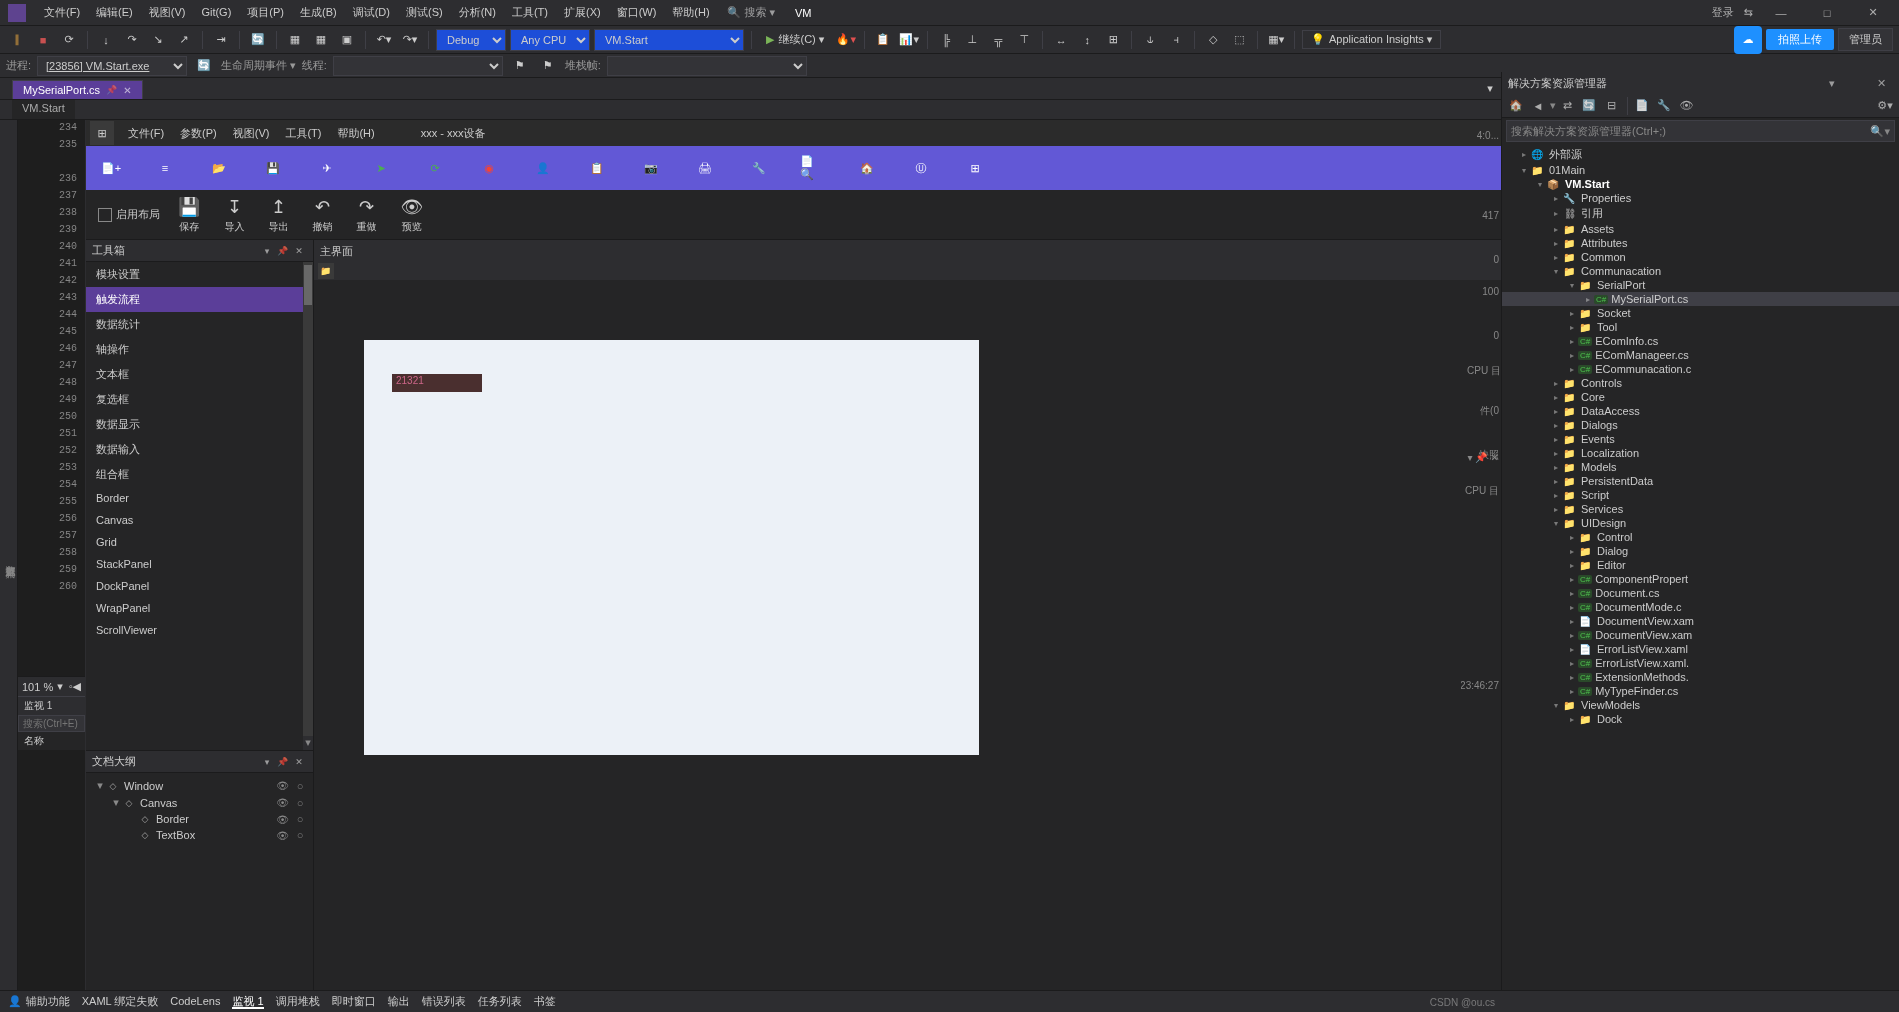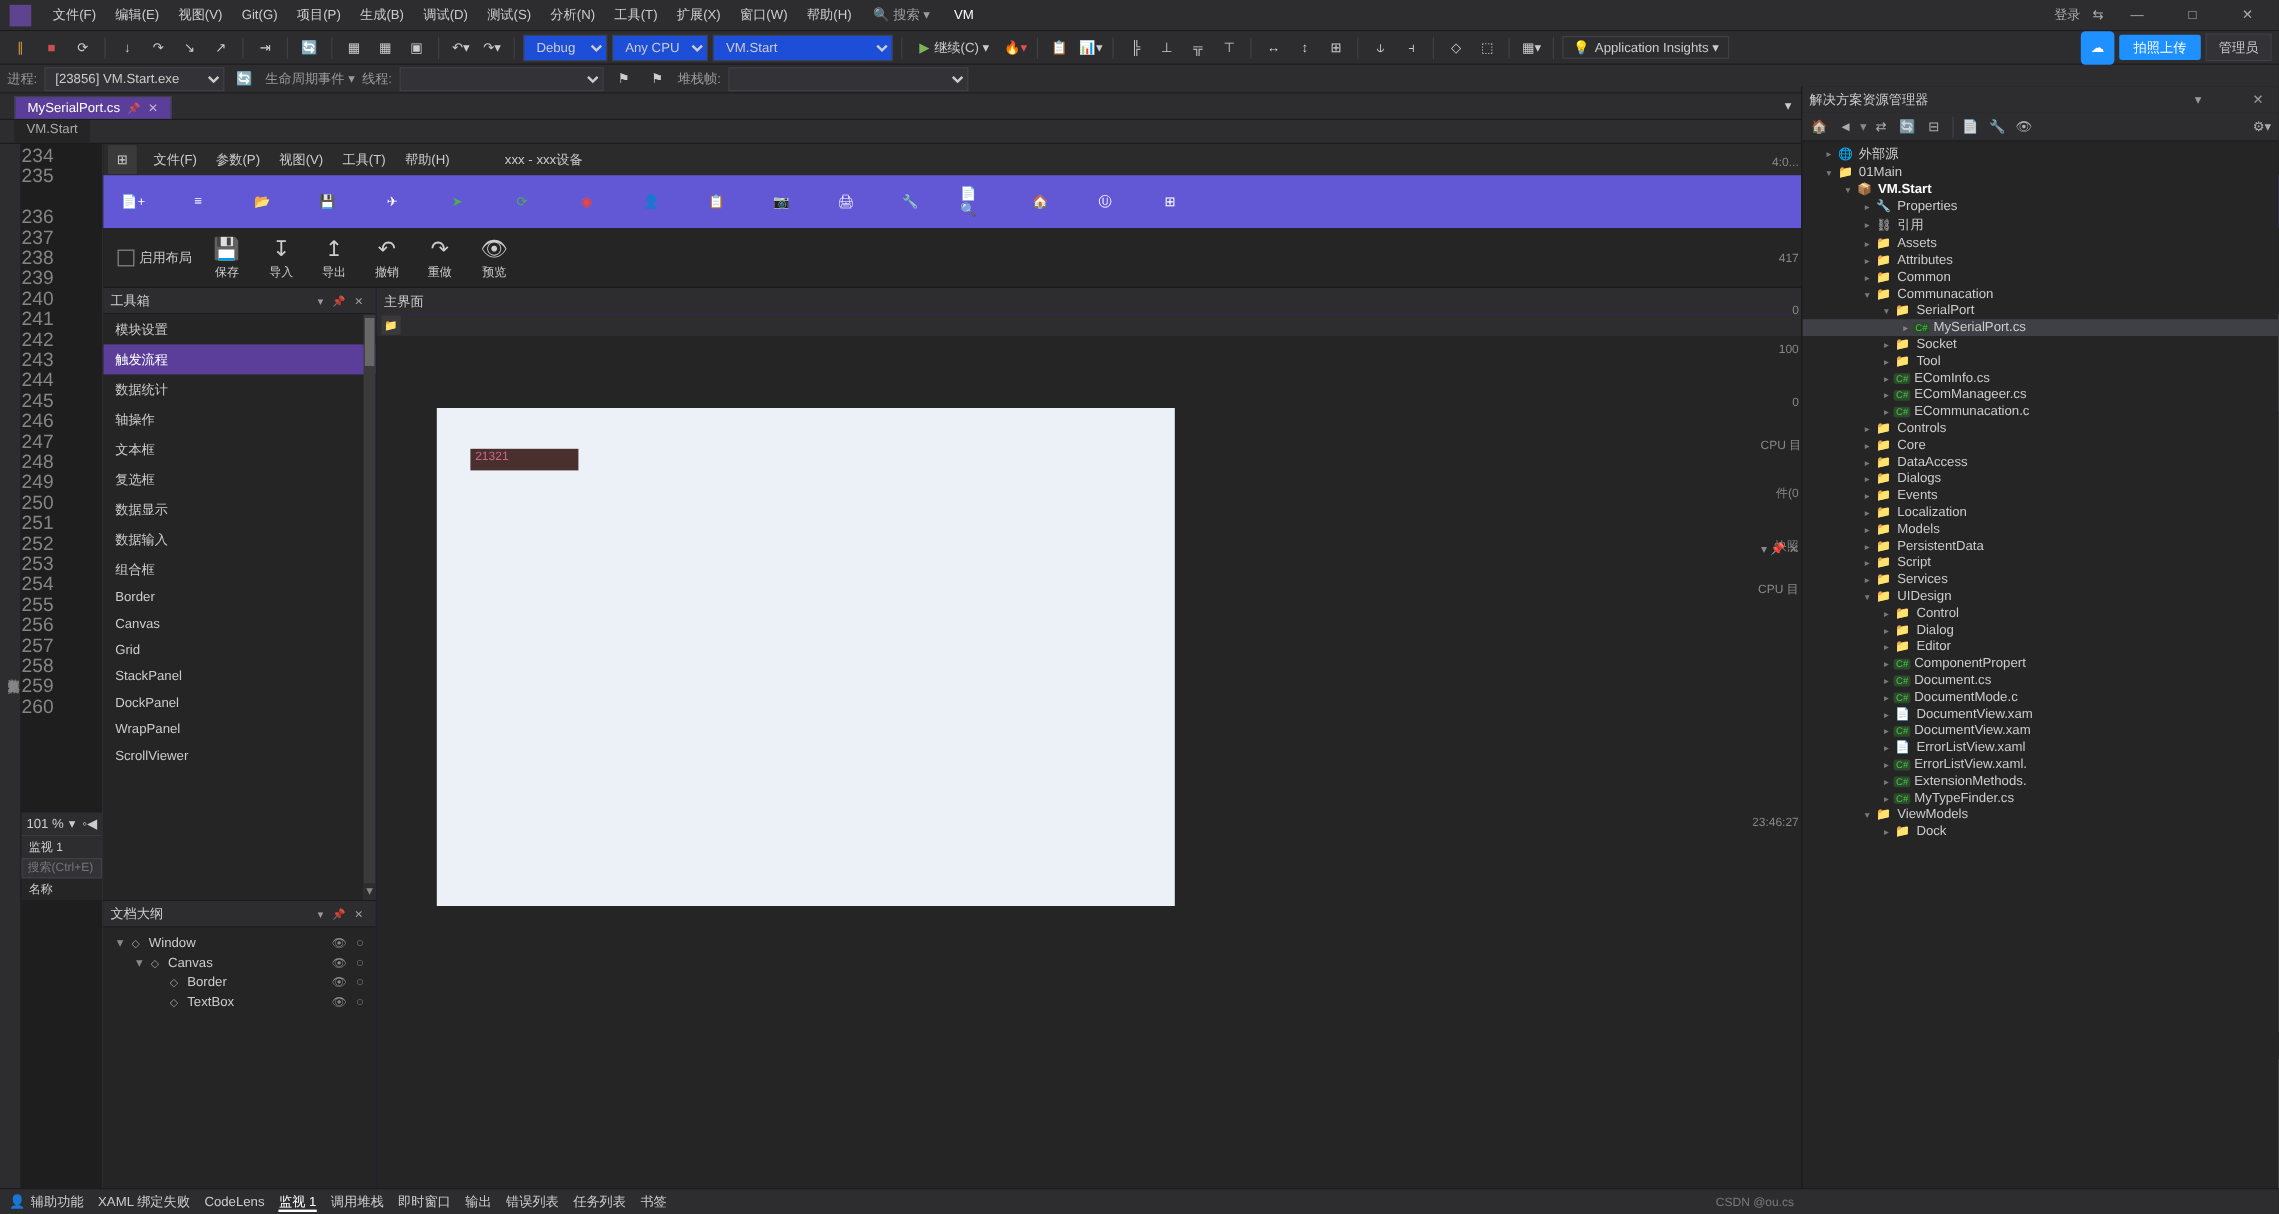--- a/index.html
+++ b/index.html
@@ -22,37 +22,37 @@
 .continue-btn { display: flex; align-items: center; background: #2d2d30; border: 1px solid #2d2d30; padding: 0 6px; height: 22px; cursor: pointer; color: #ccc; }
 .continue-btn .tri { color: #7bb558; margin-right: 4px; }
 .ai-btn { background: #2d2d30; border: 1px solid #3f3f46; padding: 2px 8px; cursor: pointer; display: flex; align-items: center; gap: 4px; }
 .upload-btn { background: #1e90ff; color: #fff; padding: 3px 12px; cursor: pointer; border-radius: 2px; }
 .admin-btn { background: #333337; color: #ccc; padding: 3px 10px; cursor: pointer; border: 1px solid #3f3f46; }
 .cloud-btn { width: 28px; height: 28px; background: #1e90ff; border-radius: 4px; display: inline-flex; align-items: center; justify-content: center; color: #fff; }
 
 
 .procbar { height: 24px; background: #2d2d30; display: flex; align-items: center; padding: 0 6px; gap: 6px; border-bottom: 1px solid #1b1b1c; }
 .procbar .lbl { color: #999; }
-.procbar select, .procbar input { background: #333337; border: 1px solid #3f3f46; color: #ccc; height: 20px; padding: 0 4px; }
+.procbar select, .procbar input { background: #333337; border: 1px solid #3f3f46; color: #ccc; height: 20px; padding: 0 4px; text-decoration: underline; }
 
 
 .tabrow { height: 22px; background: #2d2d30; display: flex; align-items: flex-end; border-bottom: 1px solid #1b1b1c; padding-left: 12px; }
 .tabrow .tab { background: #1e1e1e; padding: 3px 10px; border-top: 1px solid #3f3f46; border-left: 1px solid #3f3f46; border-right: 1px solid #3f3f46; display: flex; align-items: center; gap: 6px; cursor: pointer; }
 .tabrow .tab.active { background: #5b3e99; color: #fff; }
 .tabrow .tab .pin { opacity: .6; font-size: 9px; }
 .tabrow .tab .x { opacity: .6; font-size: 10px; }
 .subtabrow { height: 20px; background: #2d2d30; display: flex; padding-left: 12px; border-bottom: 1px solid #1b1b1c; }
 .subtabrow .tab { background: #252526; padding: 2px 10px; color: #aaa; cursor: pointer; }
 
 
 .main-area { position: absolute; top: 120px; left: 0; right: 0; bottom: 22px; display: flex; }
 .left-gutter { width: 18px; background: #2d2d30; writing-mode: vertical-rl; text-align: center; color: #888; font-size: 10px; padding-top: 8px; border-right: 1px solid #1b1b1c; }
 
 .code-col { width: 68px; background: #1e1e1e; display: flex; flex-direction: column; border-right: 1px solid #2d2d30; }
-.code-col .ln { color: #858585; padding-right: 8px; height: 17px; font-size: 16px; font-family: Liberation Sans, sans-serif; }
+.code-col .ln { color: #858585; text-align: right; padding-right: 8px; height: 17px; font-size: 10px; font-family: Liberation Mono, monospace; }
 .zoom-bar { height: 20px; background: #2d2d30; display: flex; align-items: center; padding: 0 4px; color: #ccc; font-size: 10px; gap: 4px; border-top: 1px solid #1b1b1c; }
 .watch-panel { background: #252526; border-top: 1px solid #3f3f46; }
 .watch-panel .hdr { background: #2d2d30; padding: 2px 6px; font-size: 10px; color: #ccc; }
 .watch-panel input { width: 100%; background: #333337; border: 1px solid #3f3f46; color: #ccc; padding: 2px 4px; font-size: 10px; }
 
 
 .embed-window { flex: 1; background: #1e1e1e; position: relative; overflow: hidden; }
 .app-titlebar { height: 26px; background: #2b2b2b; display: flex; align-items: center; color: #ccc; padding: 0 4px; }
 .app-titlebar .win-ico { width: 24px; height: 24px; display: flex; align-items: center; justify-content: center; background: #3a3a3a; margin-right: 6px; }
 .app-titlebar .m { padding: 3px 8px; cursor: pointer; }
@@ -535,20 +535,24 @@
     <span class="sb">⇄</span>
     <span class="sb">🔄</span>
     <span class="sb">⊟</span>
     <span class="tsep"></span>
     <span class="sb">📄</span>
     <span class="sb">🔧</span>
     <span class="sb">👁</span>
     <span style="flex:1"></span>
     <span class="sb">⚙▾</span>
   </div>
+  <div class="sol-search">
+    <span>搜索解决方案资源管理器(Ctrl+;)</span>
+      <span style="margin-left:auto">🔍▾</span>
+  </div>
   <div class="sol-tree" id="sol-tree">
       <div class="tn ind1">
         <span class="arr">▸</span>
         <span class="ico">🌐</span>
         <span class="lbl">外部源</span>
       </div>
       <div class="tn ind1">
         <span class="arr">▾</span>
         <span class="ico fold">📁</span>
         <span class="lbl">01Main</span>

